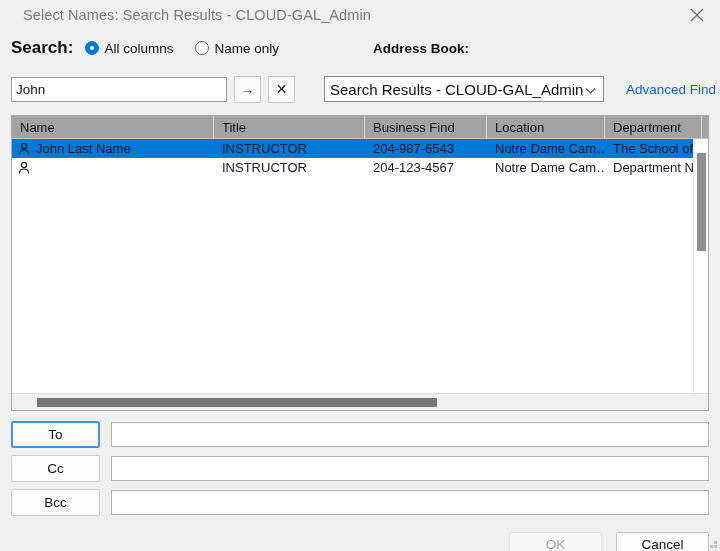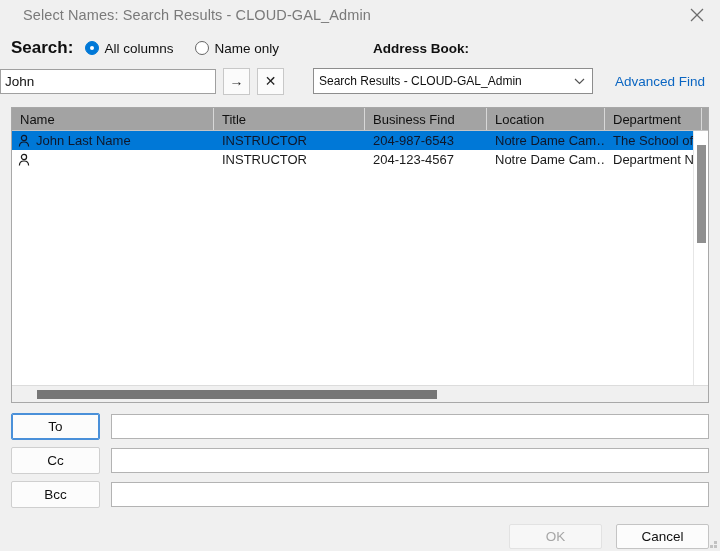--- a/index.html
+++ b/index.html
@@ -93,21 +93,22 @@
     font-size: 13.5px;
     font-weight: bold;
     color: #101010;
     margin-left: 72px;
   }
 
   .row-controls {
     display: flex;
     align-items: center;
     height: 32px;
-    margin-top: 5px;
+    padding-left: 11px;
+    margin-top: 13px;
   }
   .search-input {
     width: 216px;
     height: 25px;
     border: 1px solid #a0a0a0;
     background: #fff;
     font-family: "Liberation Sans", sans-serif;
     font-size: 13.5px;
     color: #101010;
     padding: 0 4px;
@@ -123,21 +124,21 @@
     font-size: 14px;
     color: #222;
   }
   .ab-select {
     margin-left: 29px;
     width: 280px; height: 26px;
     border: 1px solid #8d8d8d;
     background: #fff;
     display: flex; align-items: center;
     padding: 0 5px;
-    font-size: 12px;
+    font-size: 15px;
     color: #101010;
     position: relative;
     cursor: pointer;
   }
   .ab-select .caret {
     position: absolute;
     right: 7px; top: 50%;
     transform: translateY(-50%);
   }
   .adv-find {

